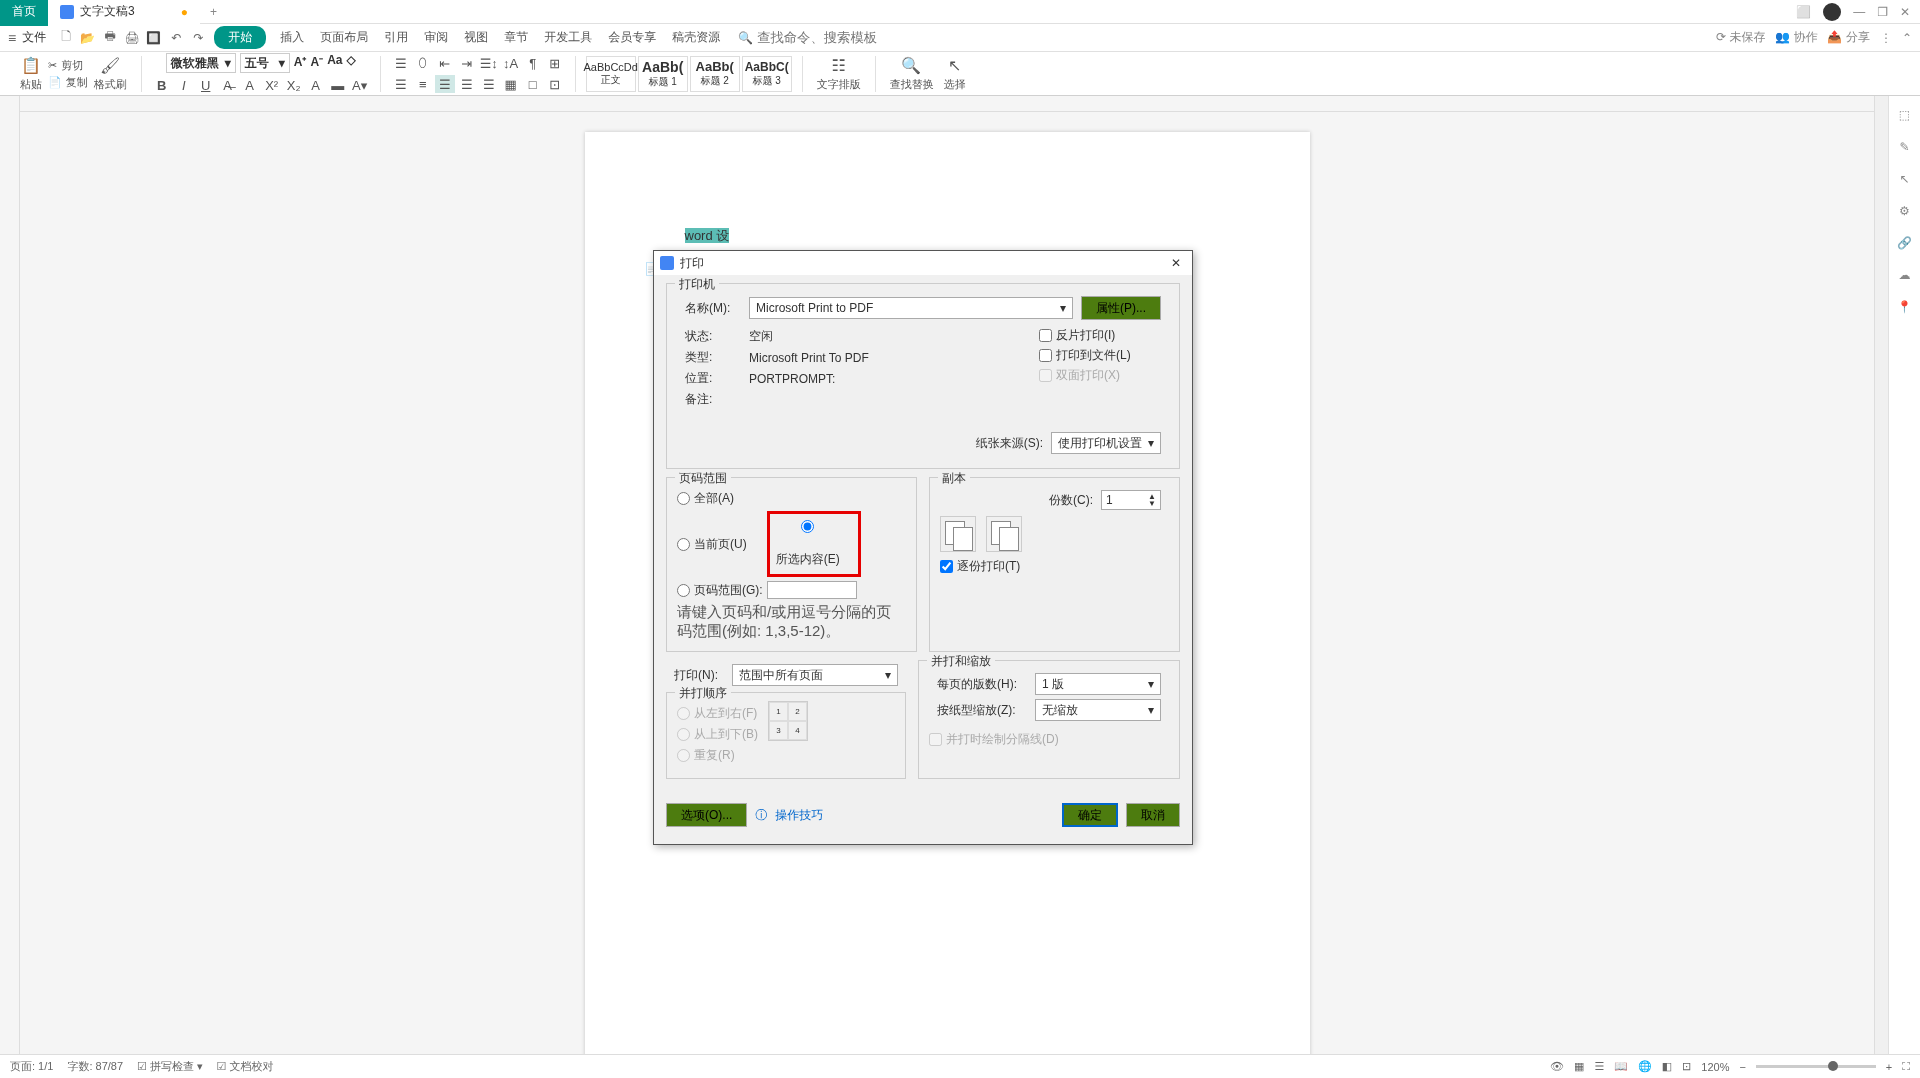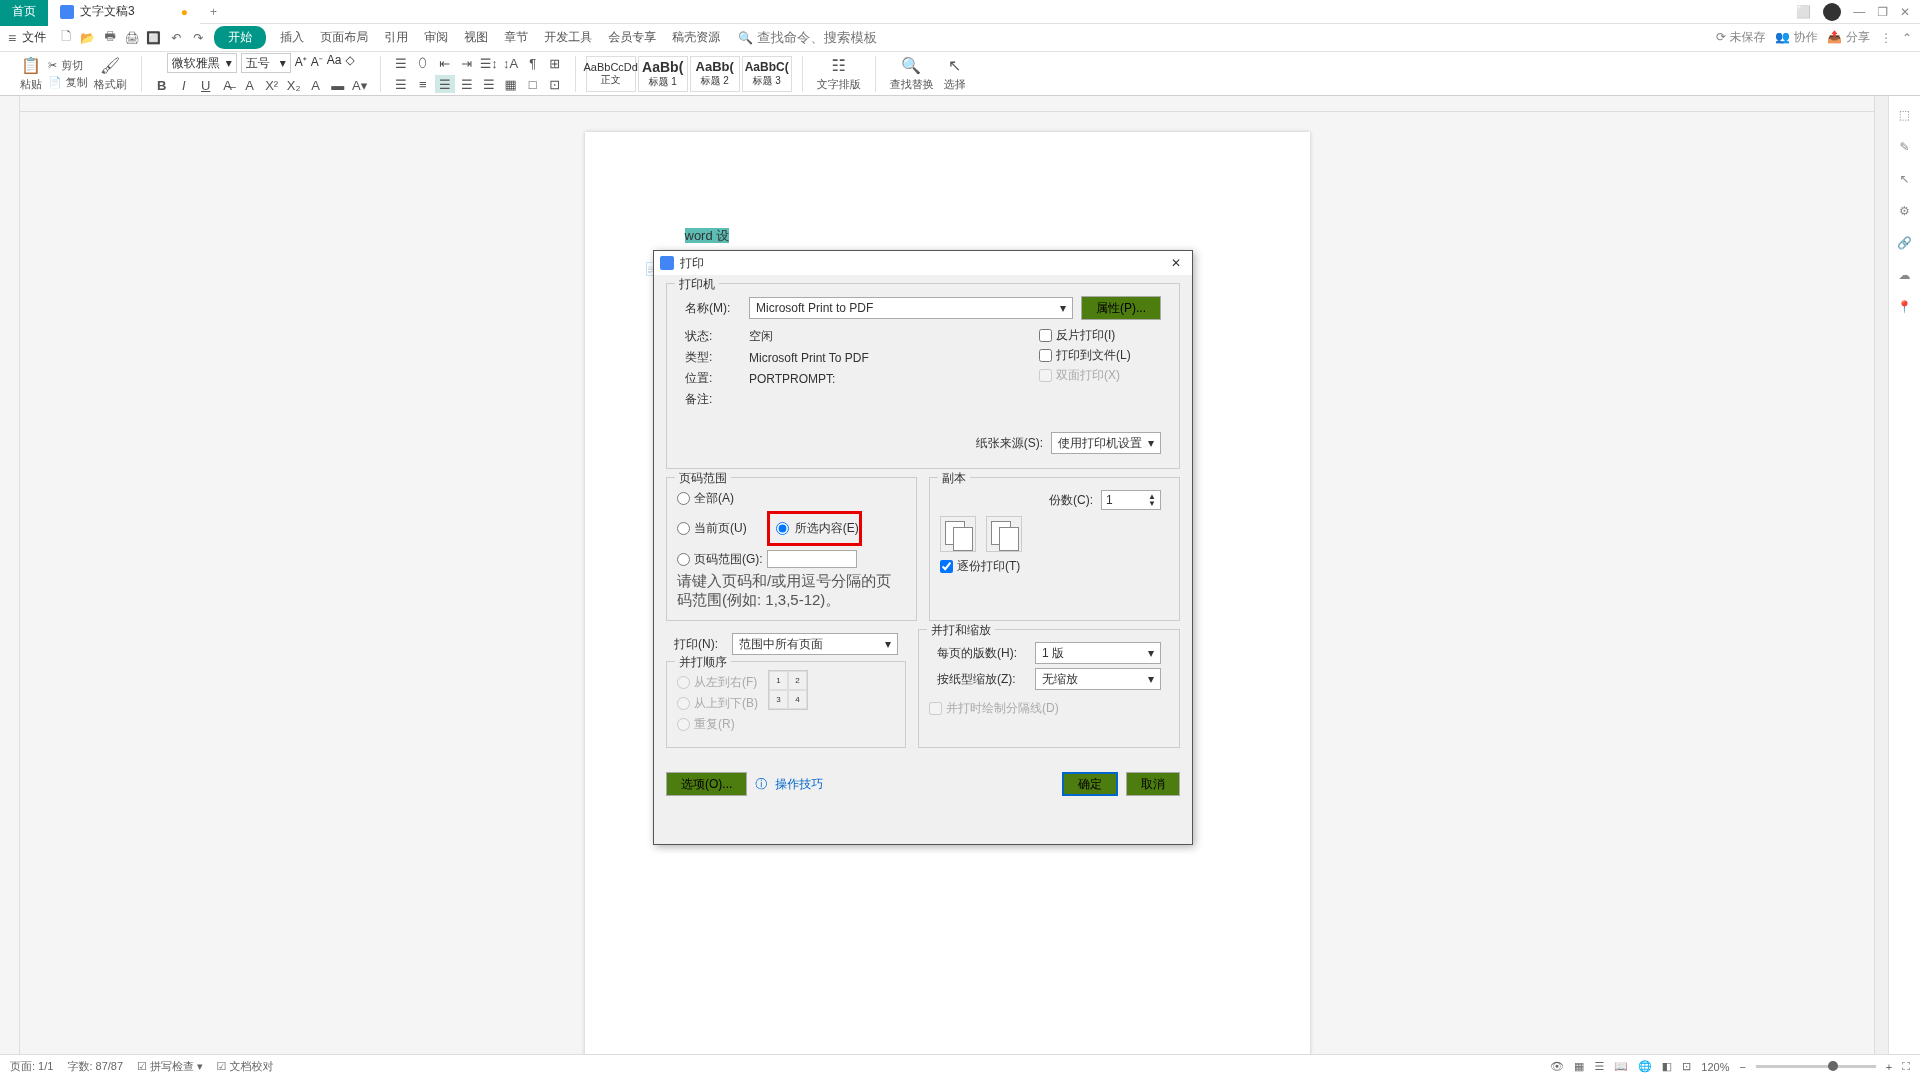--- a/index.html
+++ b/index.html
@@ -74,21 +74,21 @@
 .form-row label.fl { width: 56px; }
 .select-box { flex: 1; height: 22px; border: 1px solid #aaa; background: #fff; display: flex; align-items: center; padding: 0 6px; justify-content: space-between; }
 .btn { height: 24px; padding: 0 14px; border: 1px solid #aaa; background: #4d7c0f; cursor: pointer; display: inline-flex; align-items: center; font-size: 12px; }
 .btn.primary { border: 2px solid #0066cc; }
 .check-row { display: flex; align-items: center; gap: 4px; font-size: 12px; margin: 3px 0; }
 .check-row input { margin: 0; }
 .check-row.disabled { color: #aaa; }
 .two-col { display: flex; gap: 12px; }
 .two-col > div { flex: 1; }
 .radio-row { display: flex; align-items: center; gap: 4px; margin: 4px 0; font-size: 12px; }
-.highlighted-radio { border: 3px solid #e60000; padding: 6px 0 6px 6px; display: inline-flex; align-items: center; gap: 6px; }
+.highlighted-radio { border: 3px solid #e60000; padding: 6px 18px 6px 6px; display: inline-flex; align-items: center; gap: 18px; flex-direction: column; }
 .hint { font-size: 15px; color: #555; margin-top: 4px; }
 .spinner { width: 60px; height: 20px; border: 1px solid #aaa; background: #fff; display: flex; align-items: center; padding: 0 4px; justify-content: space-between; }
 .collate-icons { display: flex; gap: 10px; margin: 6px 0; }
 .collate-icon { width: 36px; height: 36px; border: 1px solid #ccc; position: relative; }
 .collate-icon::before, .collate-icon::after { content: ''; position: absolute; width: 18px; height: 22px; border: 1px solid #888; background: #fff; }
 .collate-icon::before { left: 4px; top: 4px; }
 .collate-icon::after { left: 12px; top: 10px; }
 .order-grid { width: 40px; height: 40px; border: 1px solid #ccc; font-size: 8px; display: grid; grid-template-columns: 1fr 1fr; }
 .order-grid span { border: 1px solid #ddd; display: flex; align-items: center; justify-content: center; }
 .dlg-footer { display: flex; justify-content: space-between; align-items: center; padding: 8px 12px; }
@@ -169,21 +169,21 @@
           <span>复制</span>
         </div>
     </div>
     <div class="ribbon-btn">
         <span class="icon">🖌</span>
         <span>格式刷</span>
       </div>
   </div>
   <div class="ribbon-divider"></div>
   <div class="ribbon-group" style="flex-direction:column;gap:3px;">
-    <div style="display:flex;gap:4px;">
+    <div style="display:flex;gap:4px;font-weight:bold;">
       <div class="font-select">
           <span>微软雅黑</span>
           <span>▾</span>
         </div>
       <div class="font-select" style="min-width:50px">
           <span>五号</span>
           <span>▾</span>
         </div>
       <span class="ri">A⁺</span>
       <span class="ri">A⁻</span>

